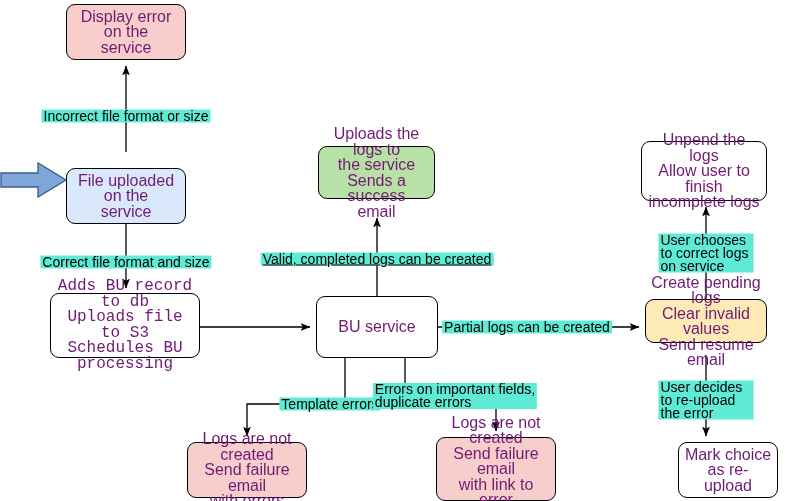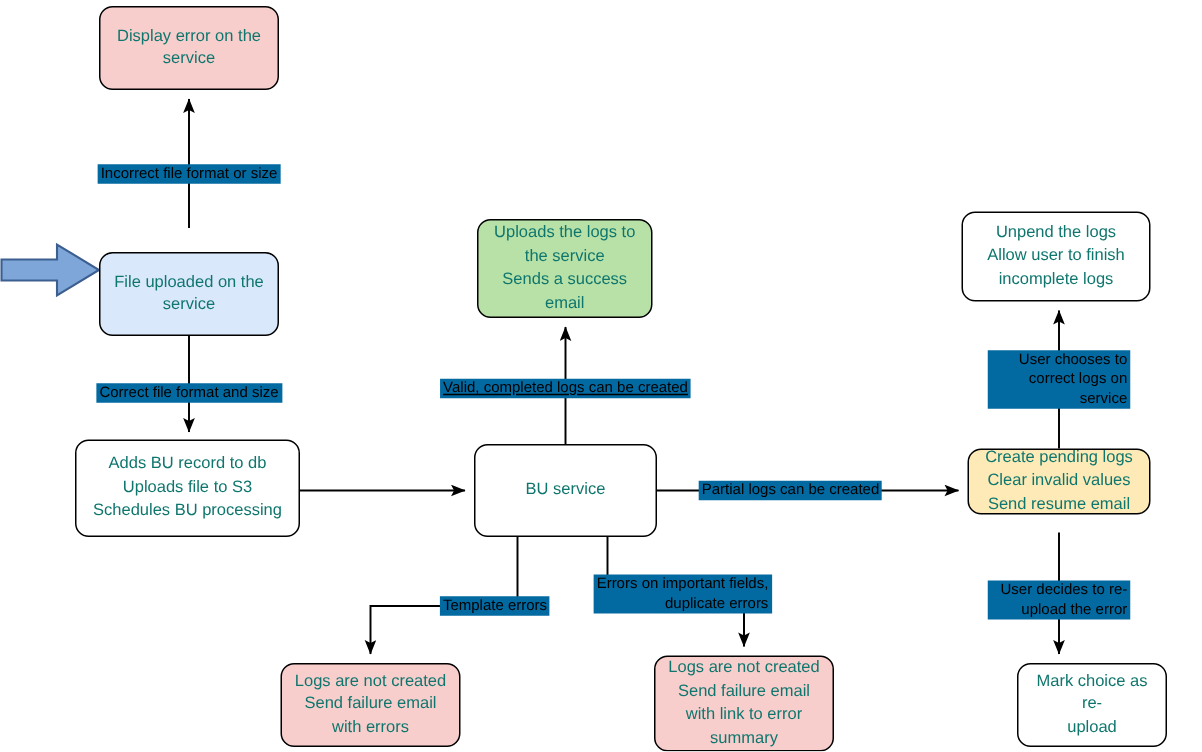--- a/index.html
+++ b/index.html
@@ -24,35 +24,35 @@
   }
   .node {
     position: absolute;
     box-sizing: border-box;
     border: 1.3px solid #000000;
     border-radius: 9px;
     display: flex;
     align-items: center;
     justify-content: center;
     text-align: center;
-    font-size: 11px;
+    font-size: 16px;
     line-height: 15.5px;
-    color: #0f766e;
+    color: #701a75;
     background: #ffffff;
     white-space: pre-line;
     padding: 2px 5px;
     z-index: 2;
   }
   .edge-label {
     position: absolute;
-    font-size: 10px;
+    font-size: 14px;
     line-height: 13px;
     color: #000000;
-    background: #0369a1;
-    text-align: right;
+    background: #5eead4;
+    text-align: left;
     white-space: pre-line;
     padding: 0 2px;
     z-index: 3;
   }
   .entry-arrow {
     position: absolute;
     z-index: 2;
   }
 </style>
 </head>
@@ -95,27 +95,27 @@
   <div class="node" style="left:66px; top:4px; width:120px; height:56px; background:#f8cecc;">
     <span>Display error on the
 service</span>
   </div>
 
   <div class="node" style="left:66px; top:152px; width:120px; height:56px; background:#dae8fc;margin-top:16px;">
     <span>File uploaded on the
 service</span>
   </div>
 
-  <div class="node" style="left:50px; top:293px; width:150px; height:65px; background:#ffffff;">
+  <div class="node" style="left:50px; top:293px; width:150px; height:65px; background:#ffffff;font-family:Liberation Mono, monospace;">
     <span>Adds BU record to db
 Uploads file to S3
 Schedules BU processing</span>
   </div>
 
-  <div class="node" style="left:318px; top:146px; width:117px; height:66px; background:#b7e1a6;">
+  <div class="node" style="left:318px; top:146px; width:117px; height:53px; background:#b7e1a6;">
     <span>Uploads the logs to
 the service
 Sends a success
 email</span>
   </div>
 
   <div class="node" style="left:316px; top:296px; width:122px; height:62px; background:#ffffff;">
     <span>BU service</span>
   </div>
 

